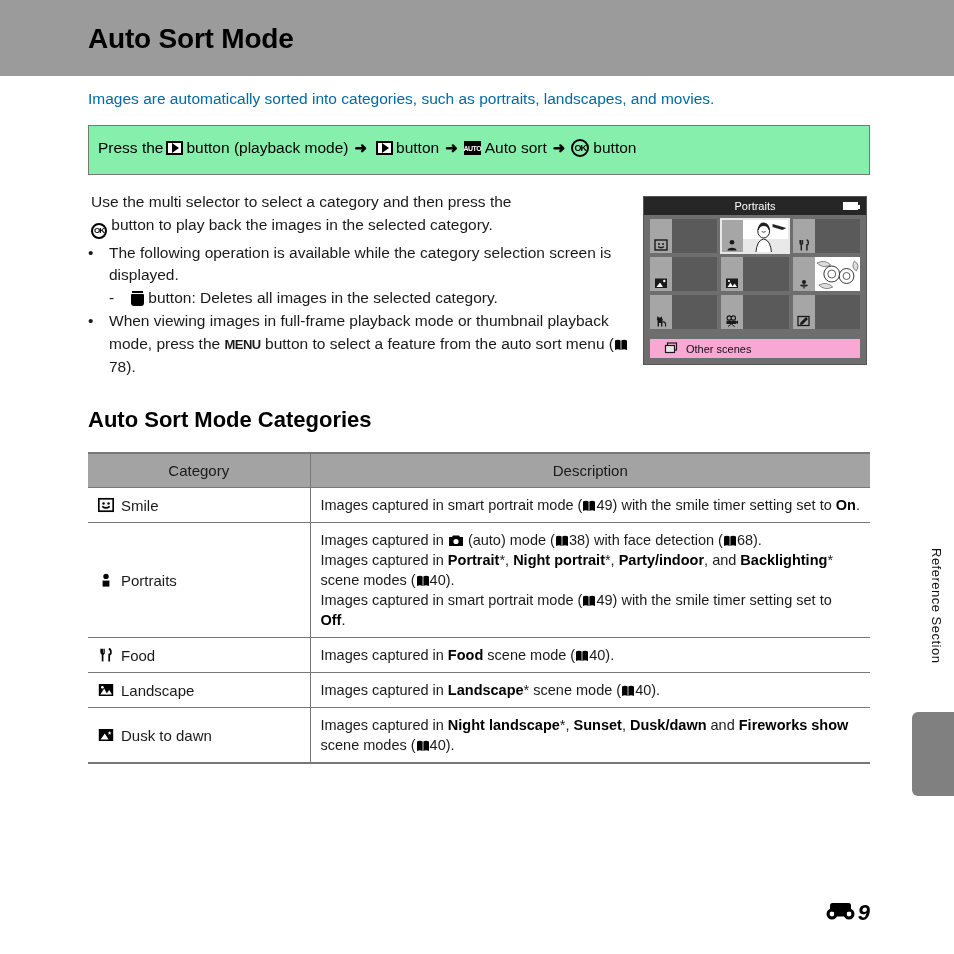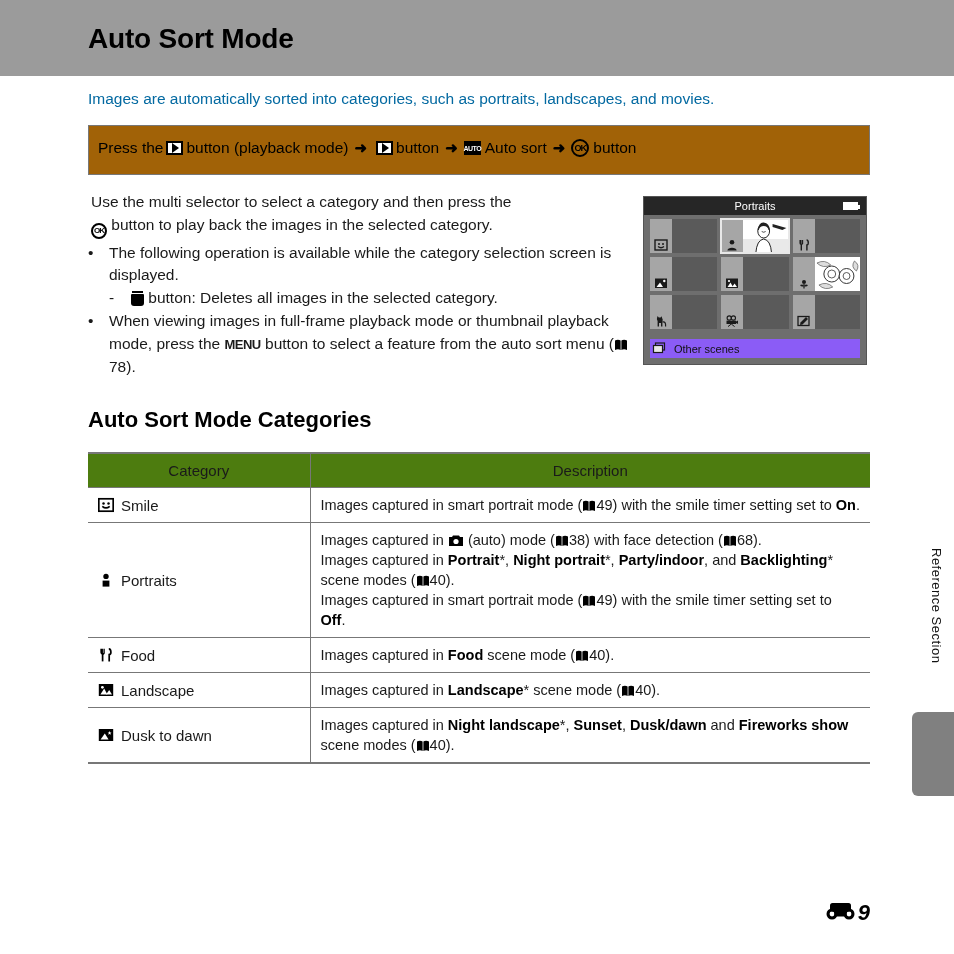--- a/index.html
+++ b/index.html
@@ -24,21 +24,21 @@
 
   
   .intro {
     position: absolute; left: 88px; top: 89px; width: 790px;
     font-size: 15.5px; color: #0369a1; line-height: 20px;
   }
 
   
   .steps-box {
     position: absolute; left: 88px; top: 125px; width: 782px; height: 50px;
-    border: 1.5px solid #777; background: #a16207;
+    border: 1.5px solid #777; background: #86efac;
   }
   .steps-line {
     position: absolute; left: 9px; top: 13px;
     font-size: 15.5px; color: #000; white-space: nowrap;
     display: flex; align-items: center; gap: 0px;
   }
   .steps-line span { display: inline-flex; align-items: center; }
 
   
   .g-play {
@@ -145,22 +145,22 @@
     display: flex; align-items: flex-end; justify-content: center;
     padding-bottom: 2px;
   }
   .cell-thumb { flex: 1; background: #5a5a5a; }
   .cell.selected { outline: 2px solid #e8e8e8; outline-offset: -1px; z-index: 2; }
   .cell.selected .cell-thumb { background: #fff; }
   .cell.has-thumb .cell-thumb { background: #fff; }
 
   .lcd-bottom {
     position: absolute; left: 6px; bottom: 6px;
-    width: 210px; height: 19px; background: #8b5cf6;
-    display: flex; align-items: center; padding-left: 2px; gap: 8px;
+    width: 210px; height: 19px; background: #f9a8d4;
+    display: flex; align-items: center; padding-left: 14px; gap: 8px;
   }
   .lcd-bottom-label { font-size: 11px; color: #111; }
 
   
   .pic { width: 14px; height: 12px; display: block; }
 
   
   .sec-heading {
     position: absolute; left: 88px; top: 407px;
     font-size: 22px; font-weight: bold; color: #000;
@@ -170,21 +170,21 @@
   .tbl {
     position: absolute; left: 88px; top: 452px;
     width: 782px; border-collapse: collapse;
     font-size: 14.5px; color: #1a1a1a;
   }
   .tbl th, .tbl td {
     border-top: 1.5px solid #777; border-bottom: 1.5px solid #777;
     vertical-align: middle; padding: 7px 10px;
   }
   .tbl thead th {
-    background: #4d7c0f; text-align: center; font-weight: normal;
+    background: #a3a3a3; text-align: center; font-weight: normal;
     font-size: 15px; padding: 8px 4px;
     border-top: 2px solid #777;
     margin-top: 37px;
   }
   .tbl .col-cat { width: 222px; border-right: 1.5px solid #777; }
   .tbl tbody tr:last-child td { border-bottom: 2px solid #777; }
   .tbl td.desc { line-height: 20px; }
   .cat-cell { display: flex; align-items: center; gap: 7px; font-size: 15px; }
   .cat-icon { flex: none; width: 16px; height: 16px; display: block; }
 

